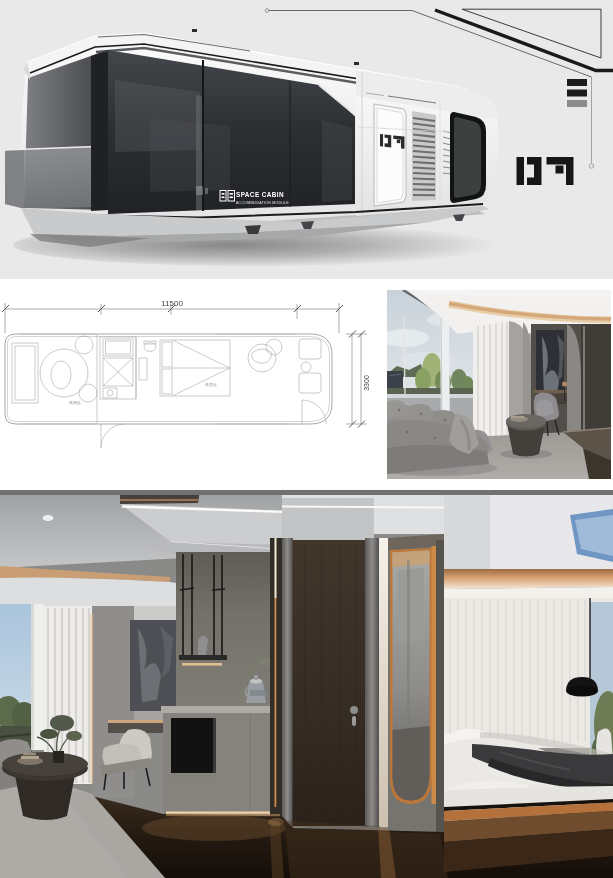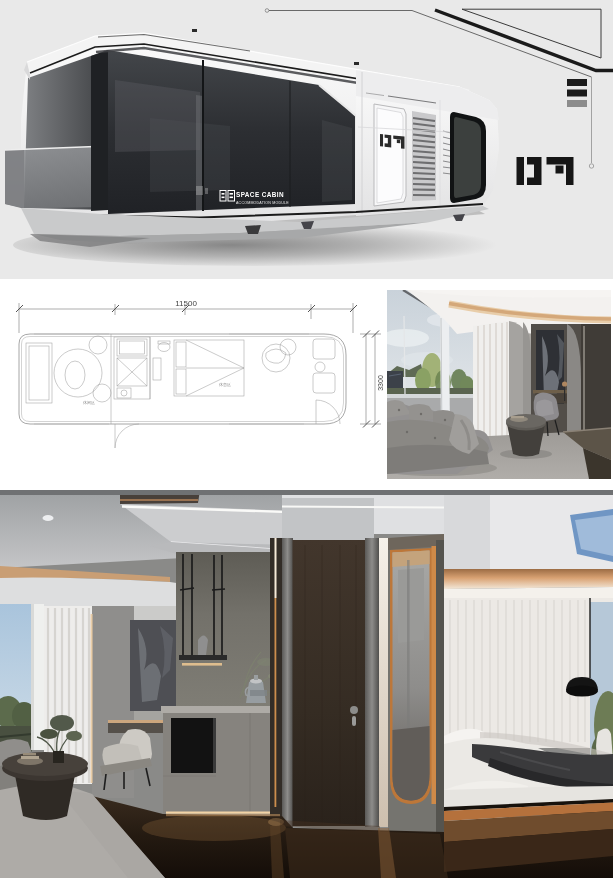--- a/index.html
+++ b/index.html
@@ -164,21 +164,21 @@
   <polygon points="21,208 100,214 300,222 483,206 489,209 430,222 240,233 120,236 34,234" fill="#c9cacb"></polygon>
   <polygon points="34,234 120,236 240,233 430,222 300,238 120,243 60,240" fill="#a7a8a9"></polygon>
   <polygon points="30,234 150,238 90,247 40,241" fill="#7e7e80" opacity="0.8"></polygon>
 
   <polygon points="245,226 261,225 258,234 248,234" fill="#3a3a3c"></polygon>
   <polygon points="301,222 314,221 311,229 304,229" fill="#45454a"></polygon>
   <polygon points="453,215 465,214 462,221 456,221" fill="#45454a"></polygon>
 </svg>
 </div>
 
-<div class="abs" style="left:0;top:283px;width:380px;height:200px;background:#ffffff;margin-left:14px;">
+<div class="abs" style="left:0;top:283px;width:380px;height:200px;background:#ffffff;">
 <svg width="380" height="200" viewBox="0 0 380 200">
   <g stroke="#8b8b8b" stroke-width="0.7" fill="none">
 
     <line x1="5" y1="26" x2="339" y2="26"></line>
     <line x1="5" y1="20" x2="5" y2="50"></line>
     <line x1="101" y1="21" x2="101" y2="32"></line>
     <line x1="171" y1="21" x2="171" y2="32"></line>
     <line x1="297" y1="21" x2="297" y2="36"></line>
     <line x1="339" y1="20" x2="339" y2="50"></line>
     <g stroke="#555" stroke-width="1">

